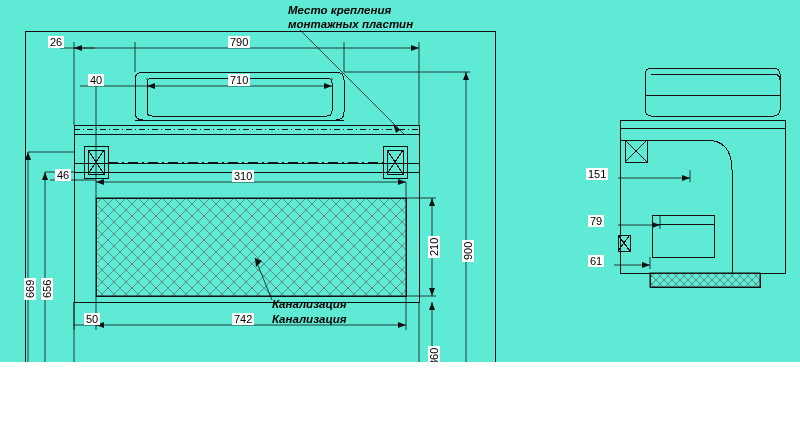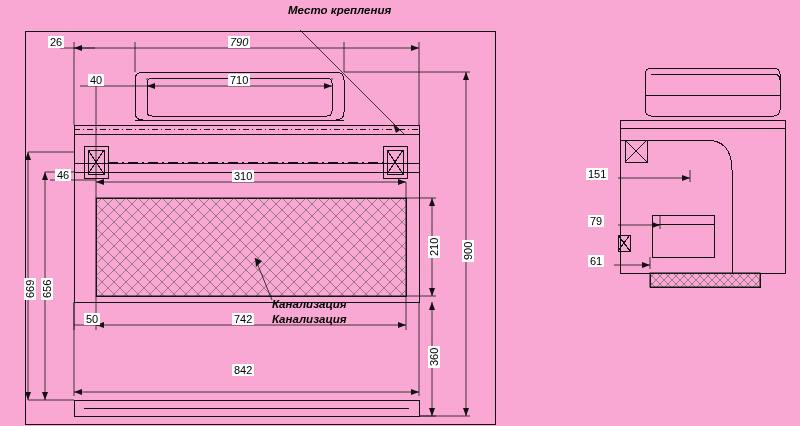--- a/index.html
+++ b/index.html
@@ -1,17 +1,17 @@
 <!DOCTYPE html>
 <html><head>
 <meta charset="utf-8">
 <style>
   html,body{margin:0;padding:0;background:#ffffff;}
   body{font-family:"Liberation Sans", sans-serif;}
-  #root{position:relative;width:800px;height:426px;overflow:hidden;background:#f9a8d4;}
+  #root{position:relative;width:800px;height:362px;overflow:hidden;background:#5eead4;}
   .lbl-i{position:absolute;font-size:11.5px;color:#000;font-style:italic;white-space:nowrap;font-weight:bold;}
   .vert{transform-origin:left top;}
   .dimtxt{position:absolute;font-size:11px;color:#000;background:#fff;padding:0 2px;white-space:nowrap;}
   svg{position:absolute;left:0;top:0;}
 </style>
 </head>
 <body>
 
 <div id="root">
 
@@ -164,26 +164,27 @@
       <polygon points="466,416 463,408 469,408"></polygon>
       <polygon points="690,178 682,175 682,181"></polygon>
       <polygon points="660,225 652,222 652,228"></polygon>
       <polygon points="650,265 642,262 642,268"></polygon>
       <polygon points="400,130 393,124 396,133"></polygon>
       <polygon points="255,258 256,267 262,261"></polygon>
     </g>
   </svg>
 
   <div class="lbl-i" style="left:288px;top:4px;">Место крепления</div>
+  <div class="lbl-i" style="left:288px;top:18px;">монтажных пластин</div>
 
   <div class="lbl-i" style="left:272px;top:298px;">Канализация</div>
   <div class="lbl-i" style="left:272px;top:313px;">Канализация</div>
 
   <div class="dimtxt" style="left:48px;top:36px;">26</div>
-  <div class="dimtxt" style="left:228px;top:36px;font-style:italic;">790</div>
+  <div class="dimtxt" style="left:228px;top:36px;">790</div>
   <div class="dimtxt" style="left:88px;top:74px;">40</div>
   <div class="dimtxt" style="left:228px;top:74px;text-align:center;">710</div>
   <div class="dimtxt" style="left:55px;top:169px;">46</div>
   <div class="dimtxt" style="left:232px;top:170px;">310</div>
   <div class="dimtxt" style="left:84px;top:313px;text-align:center;">50</div>
   <div class="dimtxt" style="left:232px;top:313px;">742</div>
   <div class="dimtxt" style="left:232px;top:364px;">842</div>
 
   <div class="dimtxt vert" style="left:24px;top:300px;transform:rotate(-90deg);">669</div>
   <div class="dimtxt vert" style="left:41px;top:300px;transform:rotate(-90deg);">656</div>

